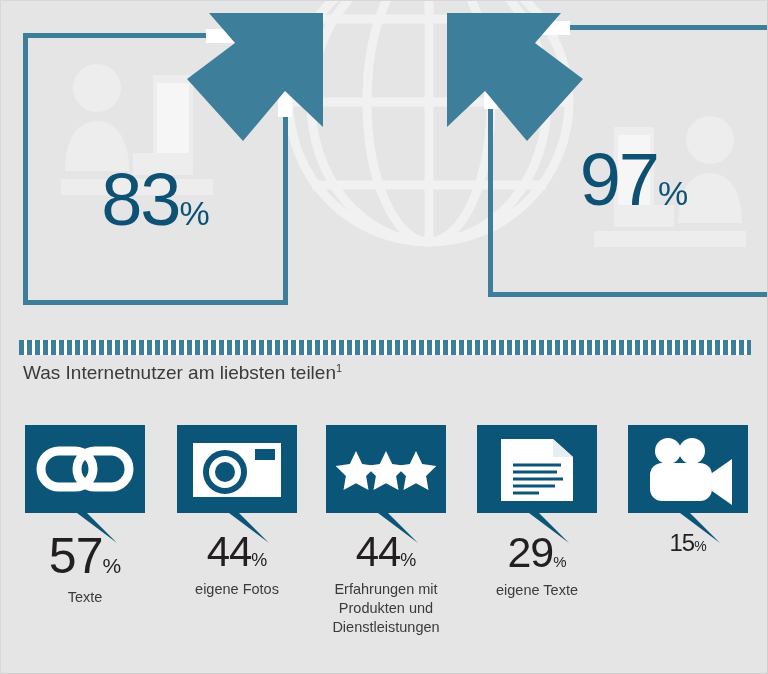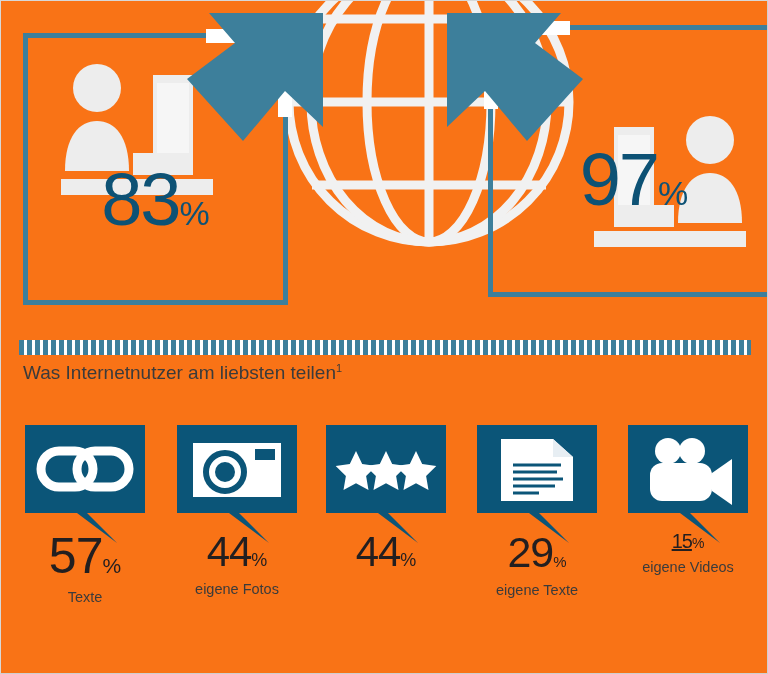--- a/index.html
+++ b/index.html
@@ -1,21 +1,21 @@
 <!DOCTYPE html>
 <html><head>
 <meta charset="utf-8">
 <style>
   html,body{margin:0;padding:0;background:#ffffff;}
   body{font-family:"Liberation Sans", sans-serif;}
 
   .page{
     position:relative;
     width:768px;height:674px;
-    background:#f97316;
+    background:#e5e5e5;
     box-sizing:border-box;
     border:1px solid #d8d8d8;
     border-right:1px solid #cfcfcf;
     border-bottom:1px solid #cfcfcf;
     box-shadow:2px 2px 4px rgba(0,0,0,.10);
     overflow:hidden;
   }
 
   
   .globe{position:absolute;left:278px;top:-64px;width:300px;height:330px;pointer-events:none;}
@@ -231,20 +231,23 @@
           <g fill="#ffffff">
             <path d="M30 26 l6.2 12.9 14.1 2 -10.2 10 2.4 14.1 -12.5 -6.7 -12.5 6.7 2.4 -14.1 -10.2 -10 14.1 -2 Z"></path>
             <path d="M60 26 l6.2 12.9 14.1 2 -10.2 10 2.4 14.1 -12.5 -6.7 -12.5 6.7 2.4 -14.1 -10.2 -10 14.1 -2 Z"></path>
             <path d="M90 26 l6.2 12.9 14.1 2 -10.2 10 2.4 14.1 -12.5 -6.7 -12.5 6.7 2.4 -14.1 -10.2 -10 14.1 -2 Z"></path>
           </g>
         </svg>
       </div>
       <div class="num">
         <span class="v" style="font-size:42px;">44</span><span class="pc" style="font-size:18px;">%</span>
       </div>
+      <div class="lbl" style="white-space:pre-line;width:150px;margin-left:-15px;">Erfahrungen mit
+Produkten und
+Dienstleistungen</div>
     </div>
 
     <div class="card" style="left:476px;">
       <div class="bubble">
         <svg width="120" height="118" viewBox="0 0 120 118">
           <path d="M0 0 H120 V88 H62 L92 118 L52 88 H0 Z" fill="#0b5578"></path>
           <path d="M24 14 H76 L96 32 V76 H24 Z" fill="#ffffff"></path>
           <path d="M76 14 L96 32 H76 Z" fill="#e7eef3"></path>
           <g stroke="#0b5578" stroke-width="3">
             <line x1="36" y1="40" x2="84" y2="40"></line>
@@ -267,19 +270,18 @@
           <path d="M0 0 H120 V88 H62 L92 118 L52 88 H0 Z" fill="#0b5578"></path>
           <g fill="#ffffff">
             <circle cx="40" cy="26" r="13"></circle>
             <circle cx="64" cy="26" r="13"></circle>
             <rect x="22" y="38" width="62" height="38" rx="12"></rect>
             <path d="M84 48 L104 34 V80 L84 66 Z"></path>
           </g>
         </svg>
       </div>
       <div class="num">
-        <span class="v" style="font-size:20px;text-decoration:underline;">15</span><span class="pc" style="font-size:14px;">%</span>
-      </div>
-      <div class="lbl">eigene Videos</div>
+        <span class="v" style="font-size:24px;">15</span><span class="pc" style="font-size:14px;">%</span>
+      </div>
     </div>
 
   </div>
 </div>
 
 </body></html>

